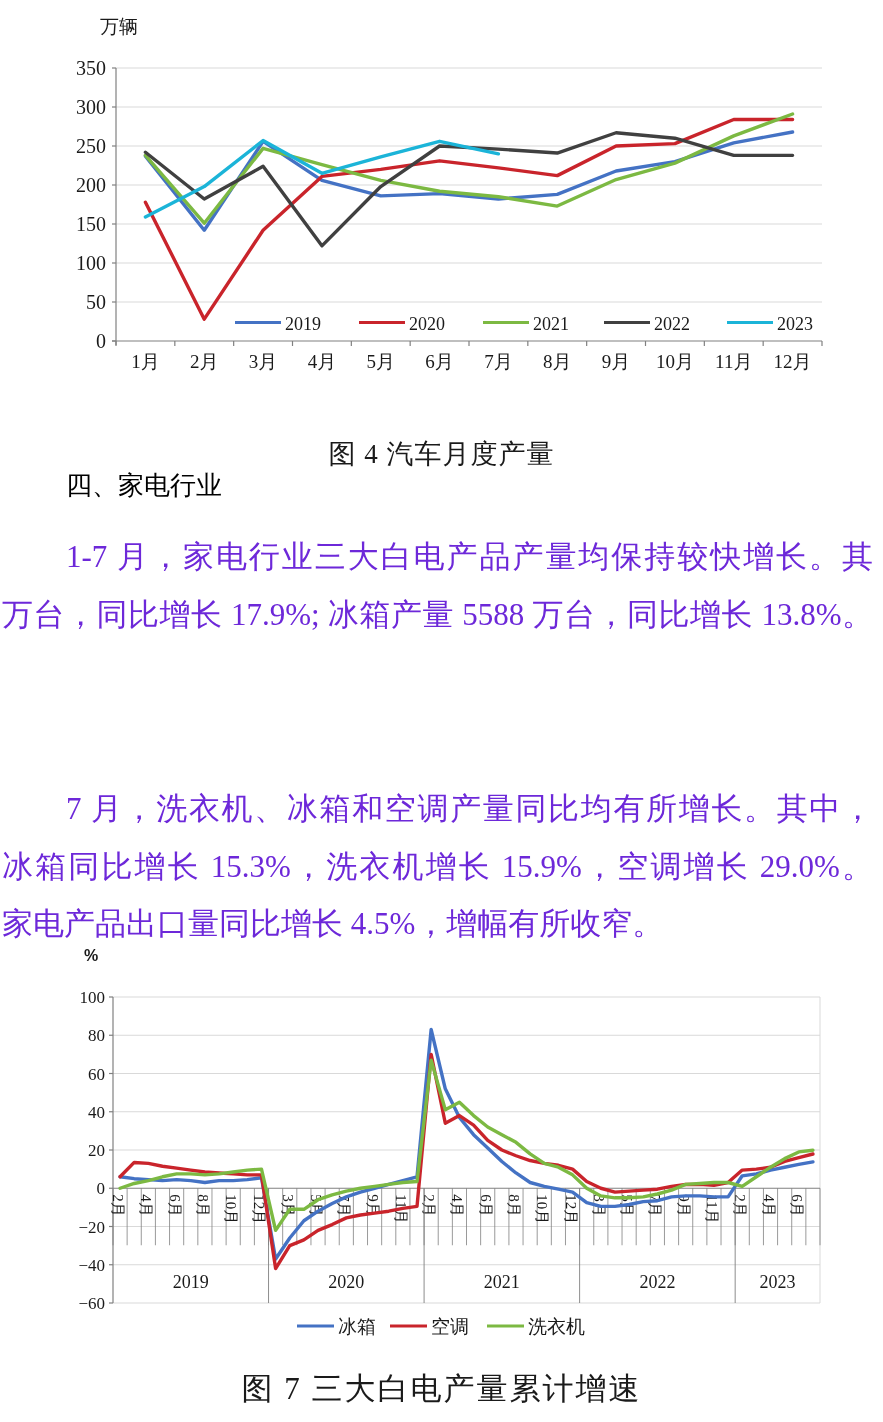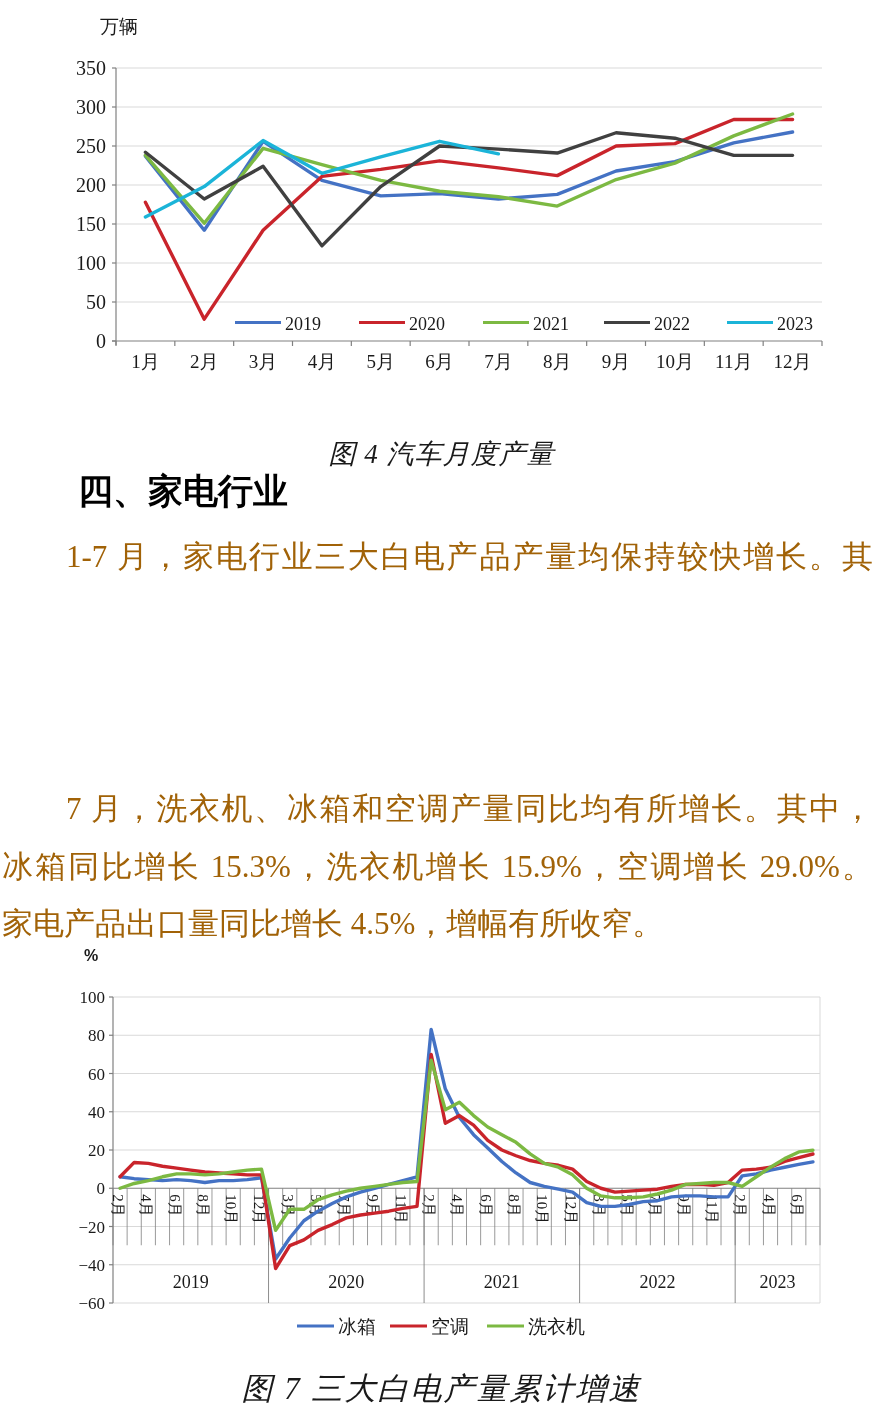--- a/index.html
+++ b/index.html
@@ -2,26 +2,26 @@
 <html><head>
 <meta charset="utf-8">
 <style>
   html,body{margin:0;padding:0;background:#ffffff;}
   #page{position:relative;width:883px;height:1422px;background:#ffffff;overflow:hidden;
         font-family:"Liberation Serif","DejaVu Serif",serif;color:#1a1a1a;}
   svg.chart{position:absolute;left:0;top:0;width:883px;height:1422px;}
   .abs{position:absolute;}
   .unit-label{font-size:19px;color:#1a1a1a;margin-left:32px;}
   .pct-label{font-family:"Liberation Sans","DejaVu Sans",sans-serif;font-weight:bold;font-size:16px;color:#1a1a1a;}
-  .caption{width:883px;text-align:center;color:#1a1a1a;font-style:italic;}
+  .caption{width:883px;text-align:center;color:#1a1a1a;}
   .caption.f4{font-size:27px;letter-spacing:1px;}
   .caption.f5{font-size:31px;letter-spacing:2px;}
-  .heading{font-family:"Liberation Sans","DejaVu Sans",sans-serif;font-weight:bold;font-size:35px;color:#000;margin-left:12px;}
+  .heading{font-family:"Liberation Sans","DejaVu Sans",sans-serif;font-weight:normal;font-size:26px;color:#000;}
   .para{width:871px;left:2px;}
-  .para .line{height:57.5px;line-height:57.5px;font-size:31px;white-space:nowrap;color:#a16207;}
+  .para .line{height:57.5px;line-height:57.5px;font-size:31px;white-space:nowrap;color:#6d28d9;}
   .para .line.j{text-align:justify;text-align-last:justify;white-space:normal;height:57.5px;overflow:hidden;}
   .para .line.ind{padding-left:64px;}
   .para .line.ind.j{padding-left:0;text-indent:64px;}
 </style>
 </head>
 <body>
 
 <div id="page">
 
   <svg id="fig4-svg" class="chart" viewBox="0 0 883 1422">
@@ -263,20 +263,21 @@
     </svg>
 
   <div class="abs unit-label" style="left:68px;top:14px;">万辆</div>
 
   <div class="abs caption f4" style="top:436px;">图 4 汽车月度产量</div>
 
   <div class="abs heading" style="left:66px;top:468px;">四、家电行业</div>
 
   <div class="abs para" style="top:528px;">
     <div class="line j ind">1-7 月，家电行业三大白电产品产量均保持较快增长。其</div>
+    <div class="line j">万台，同比增长 17.9%; 冰箱产量 5588 万台，同比增长 13.8%。</div>
   </div>
 
   <div class="abs para" style="top:780px;">
     <div class="line j ind">7 月，洗衣机、冰箱和空调产量同比均有所增长。其中，</div>
     <div class="line j">冰箱同比增长 15.3%，洗衣机增长 15.9%，空调增长 29.0%。</div>
     <div class="line">家电产品出口量同比增长 4.5%，增幅有所收窄。</div>
   </div>
 
   <div class="abs pct-label" style="left:84px;top:947px;">%</div>
 

